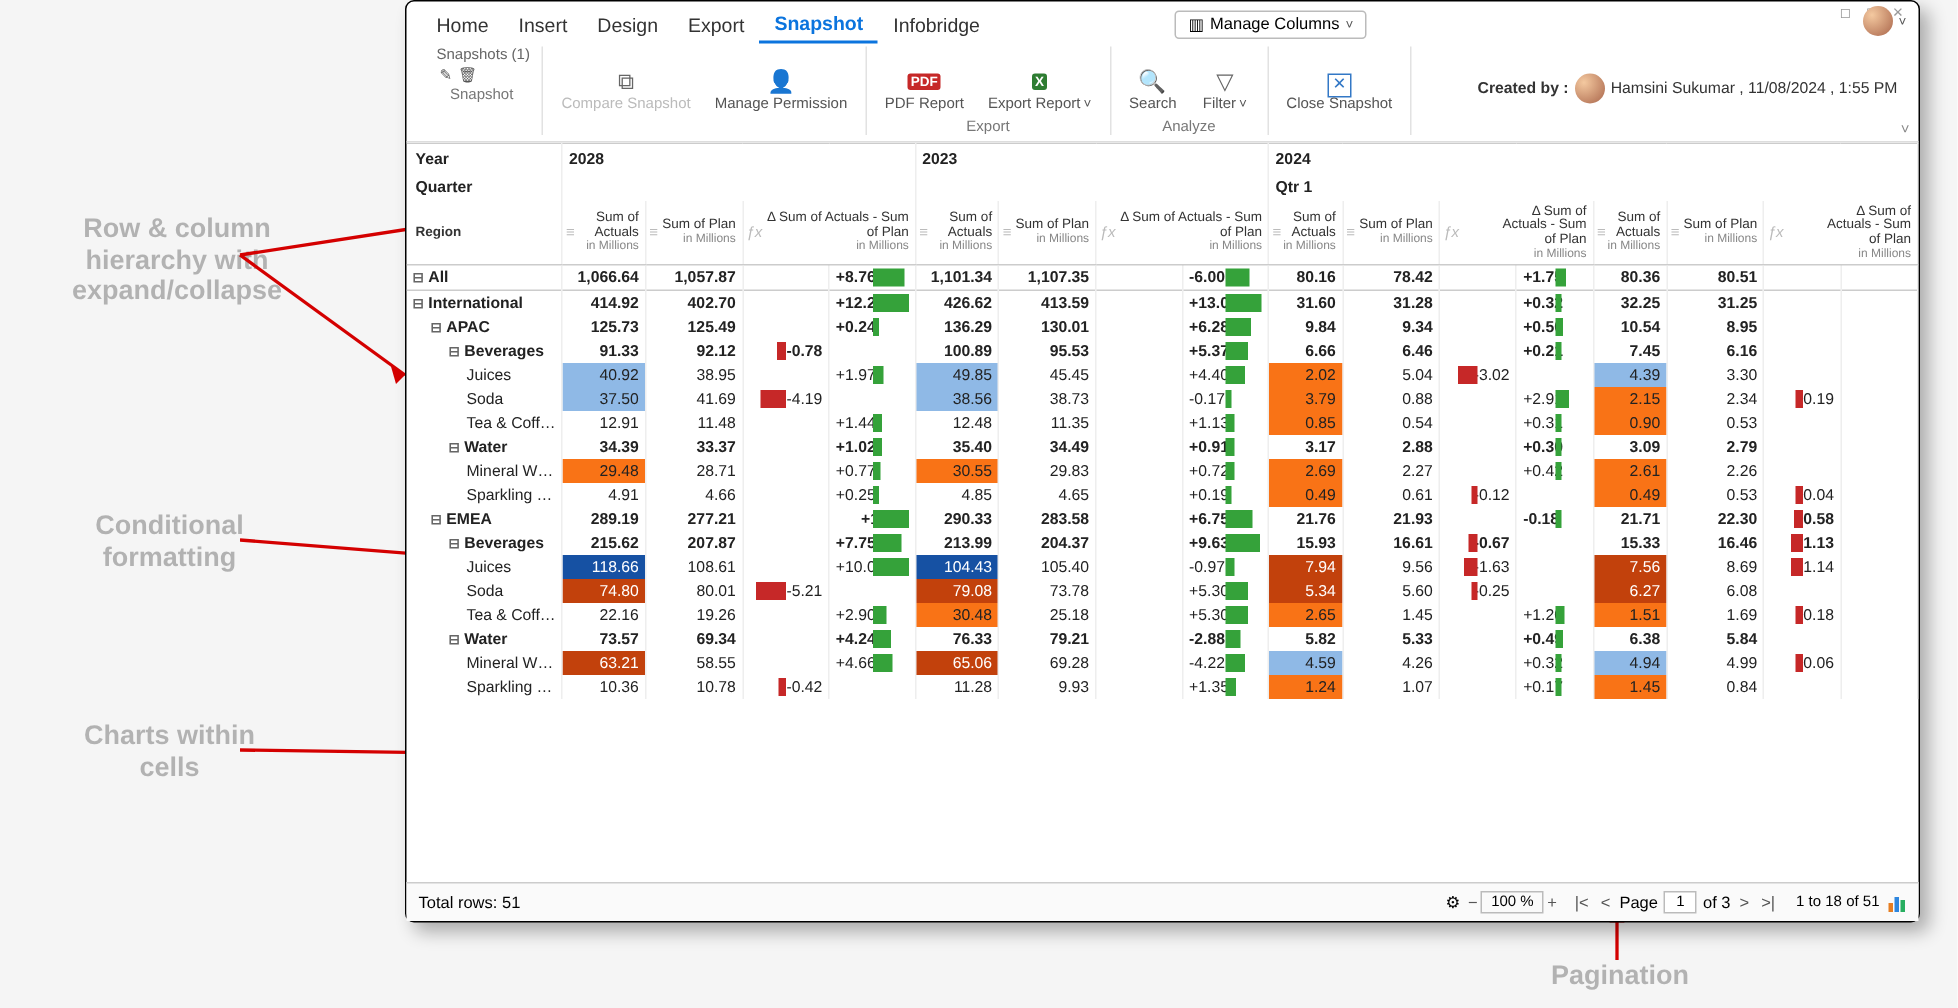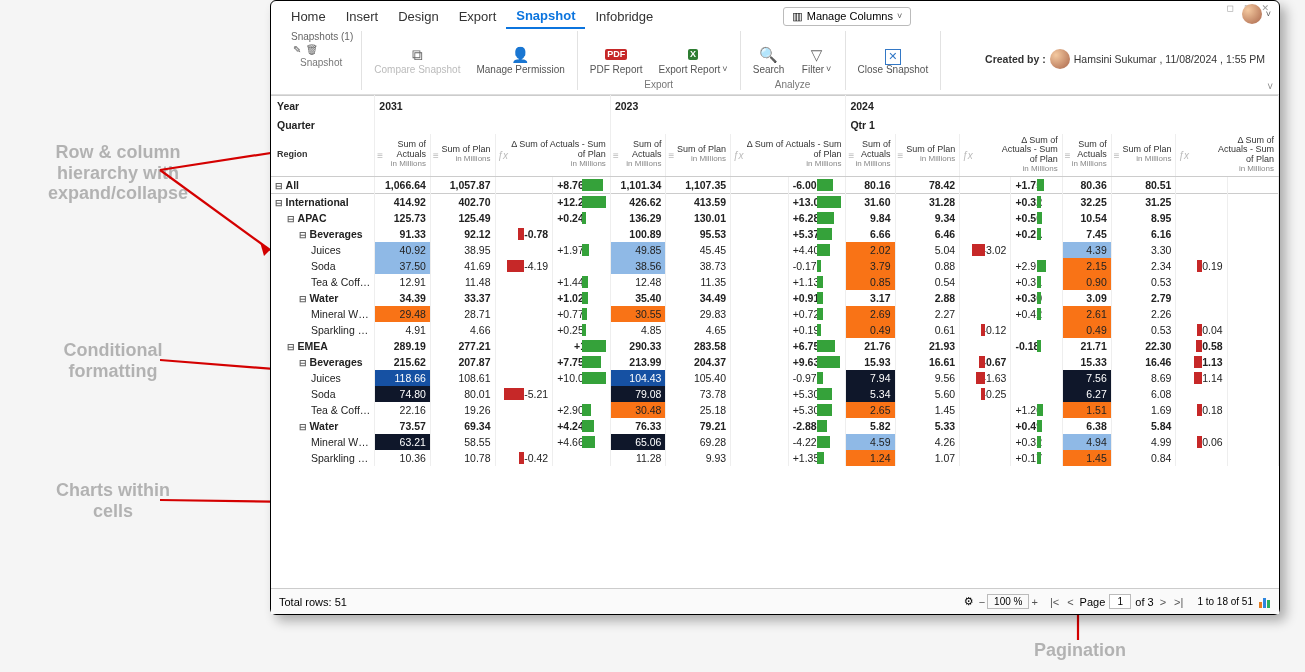--- a/index.html
+++ b/index.html
@@ -58,21 +58,21 @@
   .indent2 { padding-left: 28px !important; }
   .indent3 { padding-left: 40px !important; }
   .exp { color: #666; margin-right: 3px; font-size: 9px; }
   .bar-cell { position: relative; min-width: 46px; }
   .bar-pos { position: absolute; left: 50%; top: 2px; bottom: 2px; background: #35a23a; }
   .bar-neg { position: absolute; right: 50%; top: 2px; bottom: 2px; background: #c62828; }
 
   .hl-light { background: #f97316; }
   .hl-med   { background: #8fb9e6; }
   .hl-dark  { background: #1651a3; color: #fff; }
-  .hl-dark2 { background: #0f172a; color: #fff; }
+  .hl-dark2 { background: #c2410c; color: #fff; }
 
   
   .footer { height: 26px; border-top: 1px solid #ccc; display: flex; align-items: center; font-size: 11px; padding: 0 8px; background: #fafafa; }
   .footer .spacer { flex: 1; }
   .zoom-box { border: 1px solid #bbb; padding: 1px 6px; font-size: 10px; }
   .pager { display: flex; align-items: center; gap: 4px; margin-left: 8px; }
   .page-input { border: 1px solid #bbb; width: 22px; text-align: center; font-size: 10px; padding: 1px; }
   .pg-btn { cursor: pointer; color: #555; padding: 0 2px; }
   .row-count { margin-left: 12px; font-size: 10px; }
   .chart-ico { width: 12px; height: 12px; margin-left: 6px; display: inline-flex; gap: 1px; align-items: flex-end; }
@@ -219,21 +219,21 @@
       <span>Hamsini Sukumar , 11/08/2024 , 1:55 PM</span>
     </div>
     <div class="ribbon-expand">˅</div>
   </div>
 
   <div class="table-wrap">
     <table id="grid">
         <tbody>
           <tr class="year-row">
             <td class="hdr-label">Year</td>
-            <td colspan="4">2031</td>
+            <td colspan="4">2028</td>
             <td colspan="4">2023</td>
             <td colspan="8">2024</td>
           </tr>
           <tr class="qtr-row">
             <td class="hdr-label">Quarter</td>
             <td colspan="4"></td>
             <td colspan="4"></td>
             <td colspan="8">Qtr 1</td>
           </tr>
           <tr>

